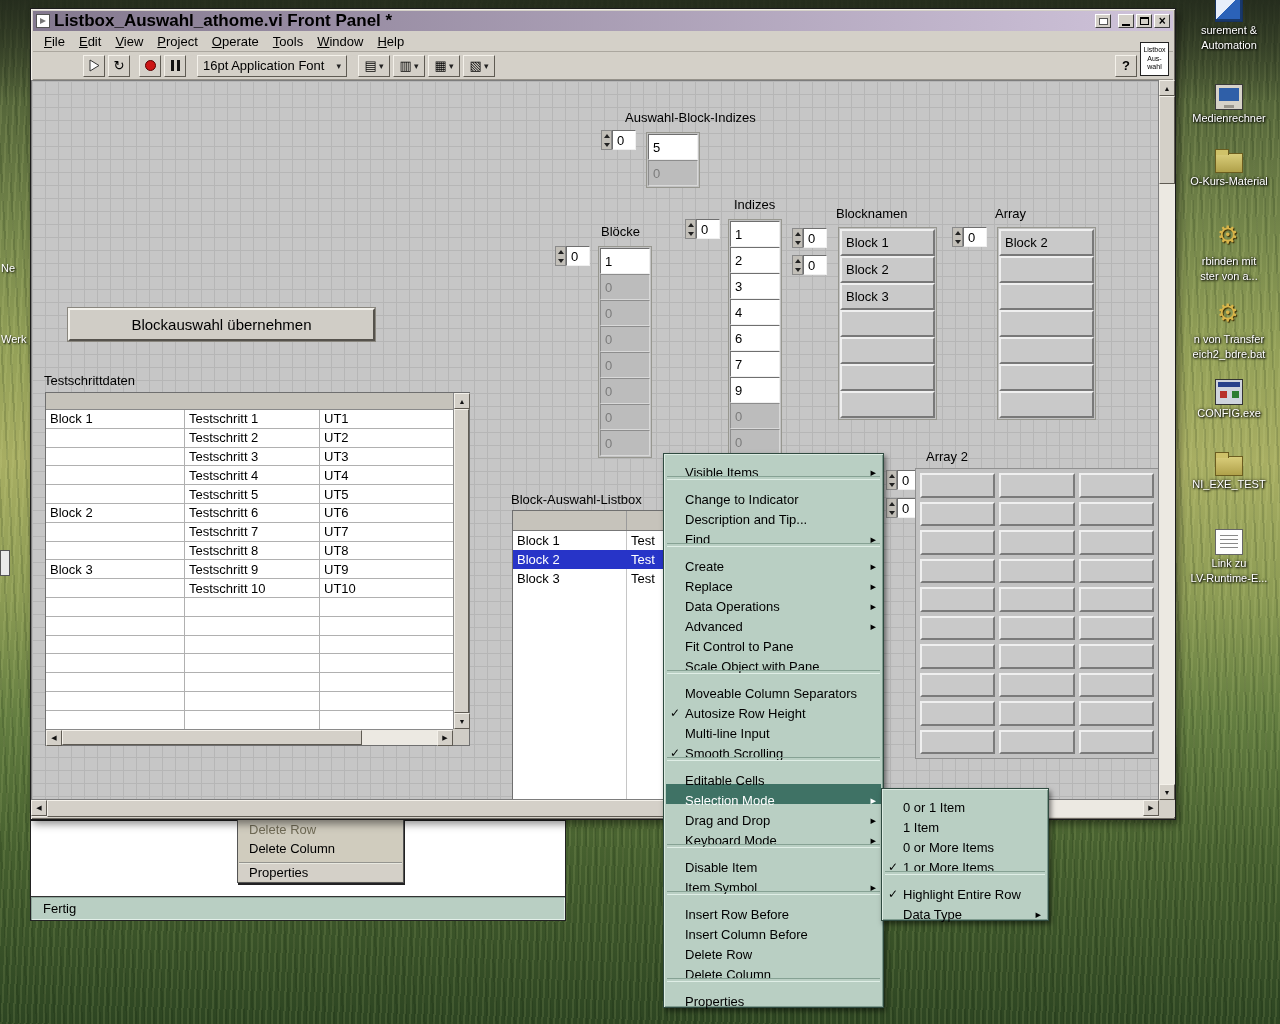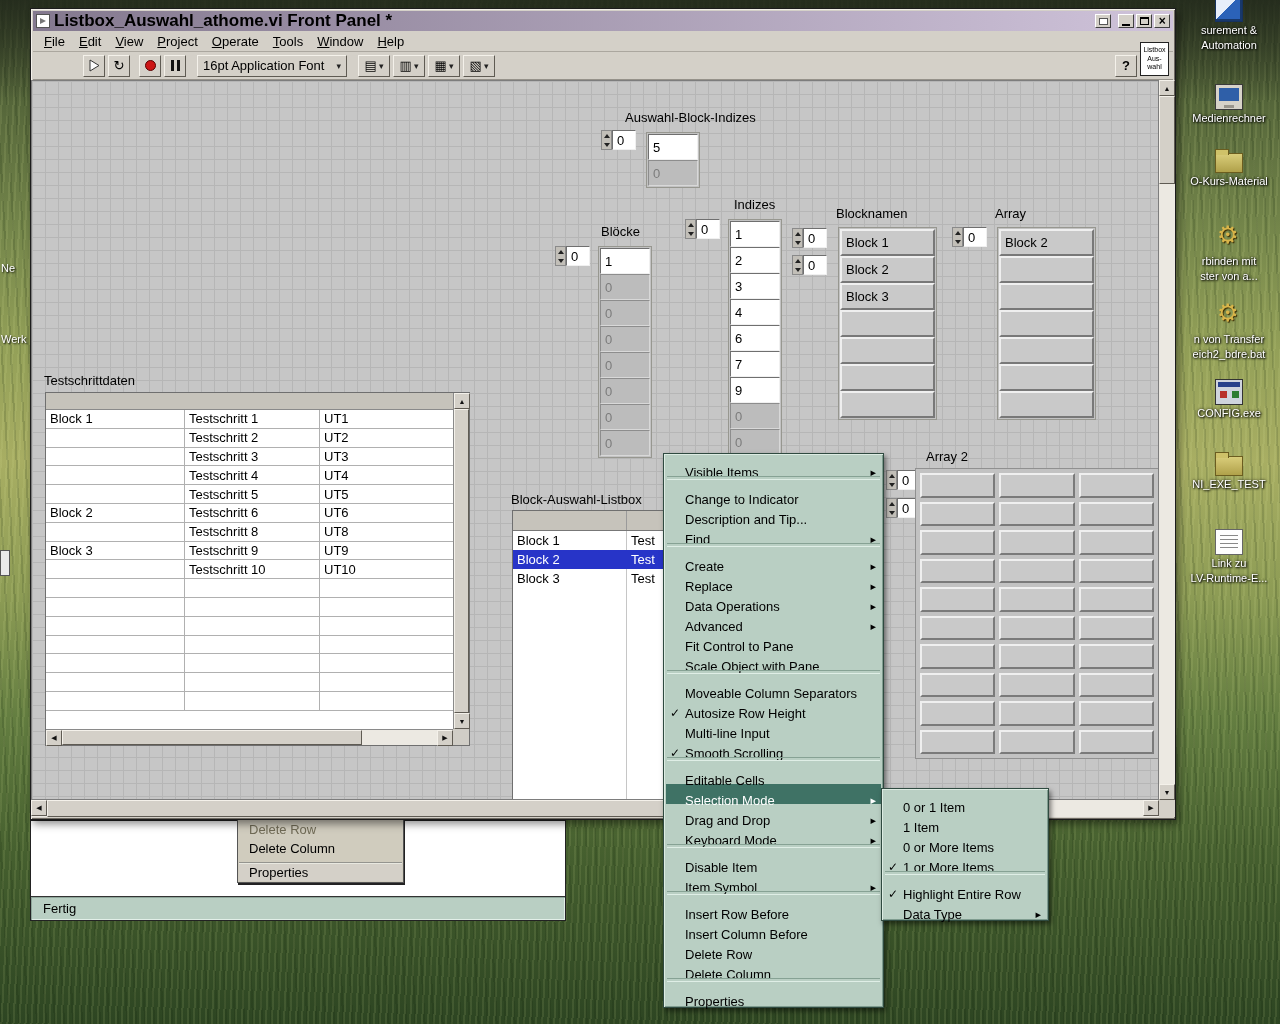--- a/index.html
+++ b/index.html
@@ -405,20 +405,21 @@
 
       <div class="acell">Block 2</div>
           <div class="acell"></div>
           <div class="acell"></div>
           <div class="acell"></div>
           <div class="acell"></div>
           <div class="acell"></div>
           <div class="acell"></div>
         </div>
 
+      <div class="lv-button">Blockauswahl übernehmen</div>
 
       <span class="lbl" style="left:12px;top:292px">Testschrittdaten</span>
       <div class="lv-table tsd">
         <div class="tsd-head"></div>
         <div class="tsd-body">
 
             <div class="trow">
               <span class="tc c1">Block 1</span>
               <span class="tc c2">Testschritt 1</span>
               <span class="tc c3">UT1</span>
@@ -447,20 +448,25 @@
               <span class="tc c2">Testschritt 5</span>
               <span class="tc c3">UT5</span>
             </div>
 
             <div class="trow">
               <span class="tc c1">Block 2</span>
               <span class="tc c2">Testschritt 6</span>
               <span class="tc c3">UT6</span>
             </div>
 
+            <div class="trow">
+              <span class="tc c1"></span>
+              <span class="tc c2">Testschritt 7</span>
+              <span class="tc c3">UT7</span>
+            </div>
 
             <div class="trow">
               <span class="tc c1"></span>
               <span class="tc c2">Testschritt 8</span>
               <span class="tc c3">UT8</span>
             </div>
 
             <div class="trow">
               <span class="tc c1">Block 3</span>
               <span class="tc c2">Testschritt 9</span>

